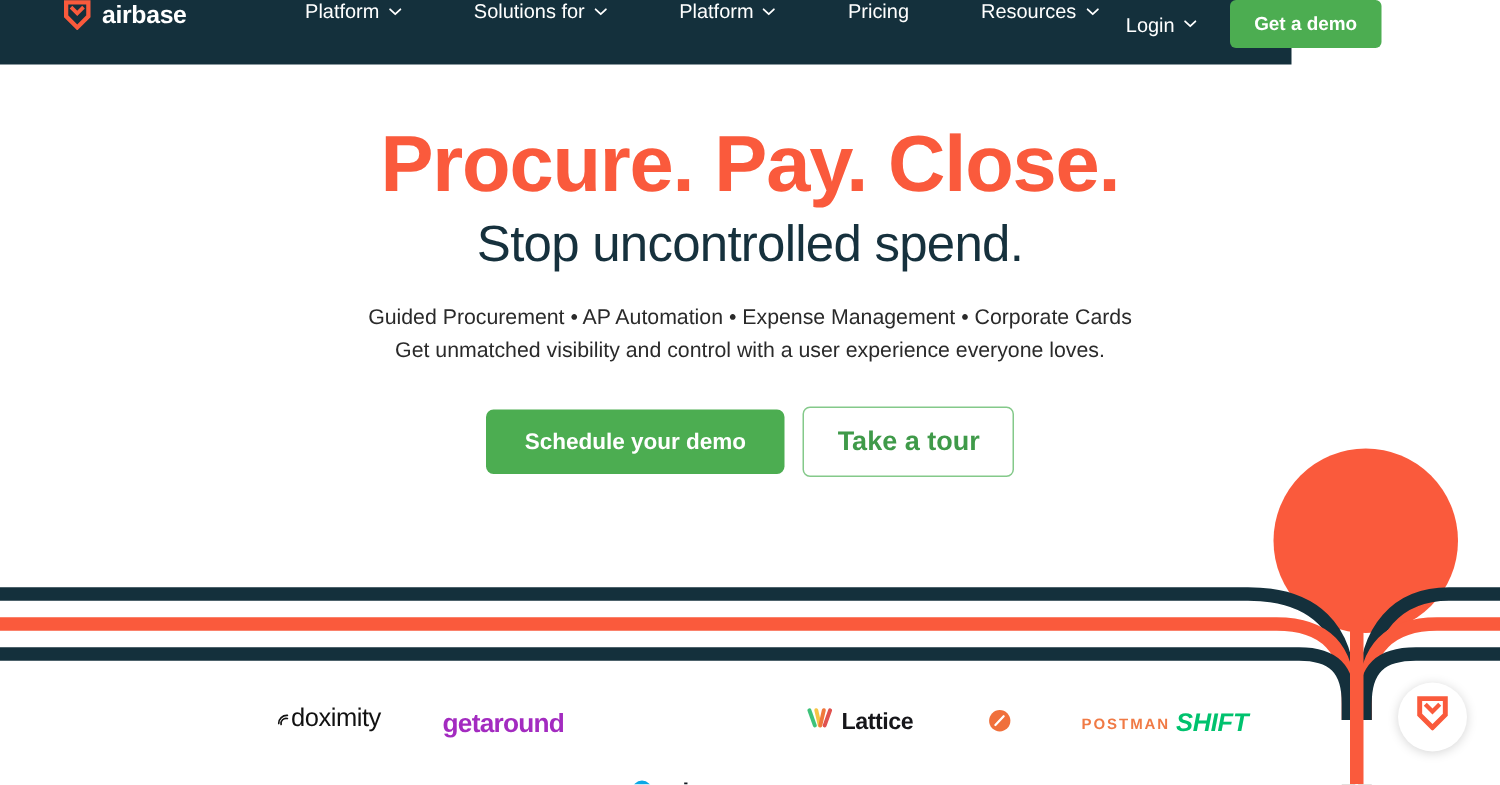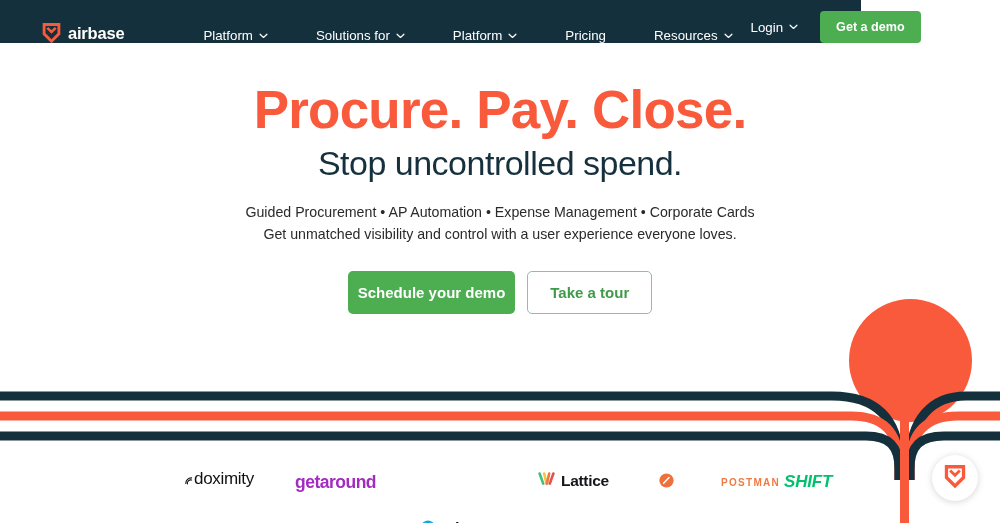--- a/index.html
+++ b/index.html
@@ -11,21 +11,21 @@
     font-family: "Liberation Sans", sans-serif;
     -webkit-font-smoothing: antialiased;
   }
   .page { position: relative; width: 1000px; height: 523px; overflow: hidden; background:#fff; }
 
   
   .navbar {
     position: absolute; top: 0; left: 0;
     width: 861px; height: 43px;
     background: #14303c;
-    display: flex; align-items: flex-end;
+    display: flex; align-items: flex-start;
     z-index: 40;
   }
   .brand { display: flex; align-items: center; gap: 7px; margin-left: 42px; cursor: pointer; }
   .brand-mark { width: 19px; height: 20px; display:block; }
   .brand-text {
     color: #ffffff; font-size: 16.5px; font-weight: 700; letter-spacing: -0.2px;
   }
   .nav-links { display: flex; align-items: center; margin-left: 61px; gap: 12px; }
   .nav-item {
     display: flex; align-items: center; gap: 6px;
@@ -66,25 +66,25 @@
     font-size: 14.2px; font-weight: 400;
   }
   .cta-row {
     position: absolute; top: 228px; left: 0; width: 1000px;
     display: flex; justify-content: center; align-items: center; gap: 12px;
   }
   .btn-primary {
     background: #4cad51; color: #fff;
     font-size: 15px; font-weight: 700;
     border: none; border-radius: 5px;
-    padding: 13px 10px; cursor: pointer; font-family: inherit;
+    padding: 13px 26px; cursor: pointer; font-family: inherit;
   }
   .btn-secondary {
     background: #ffffff; color: #3f9a49;
-    font-size: 15px; font-weight: 700;
+    font-size: 18px; font-weight: 700;
     border: 1.5px solid #84c98a; border-radius: 5px;
     padding: 12px 22px; cursor: pointer; font-family: inherit;
   }
   .h3 {
     position: absolute; top: 292px; left: 0; width: 1000px;
     text-align: center; color: #16313d;
     font-size: 23px; font-weight: 700; letter-spacing: -0.4px;
   }
   .hero-circle {
     position: absolute; left: 849px; top: 256px;

